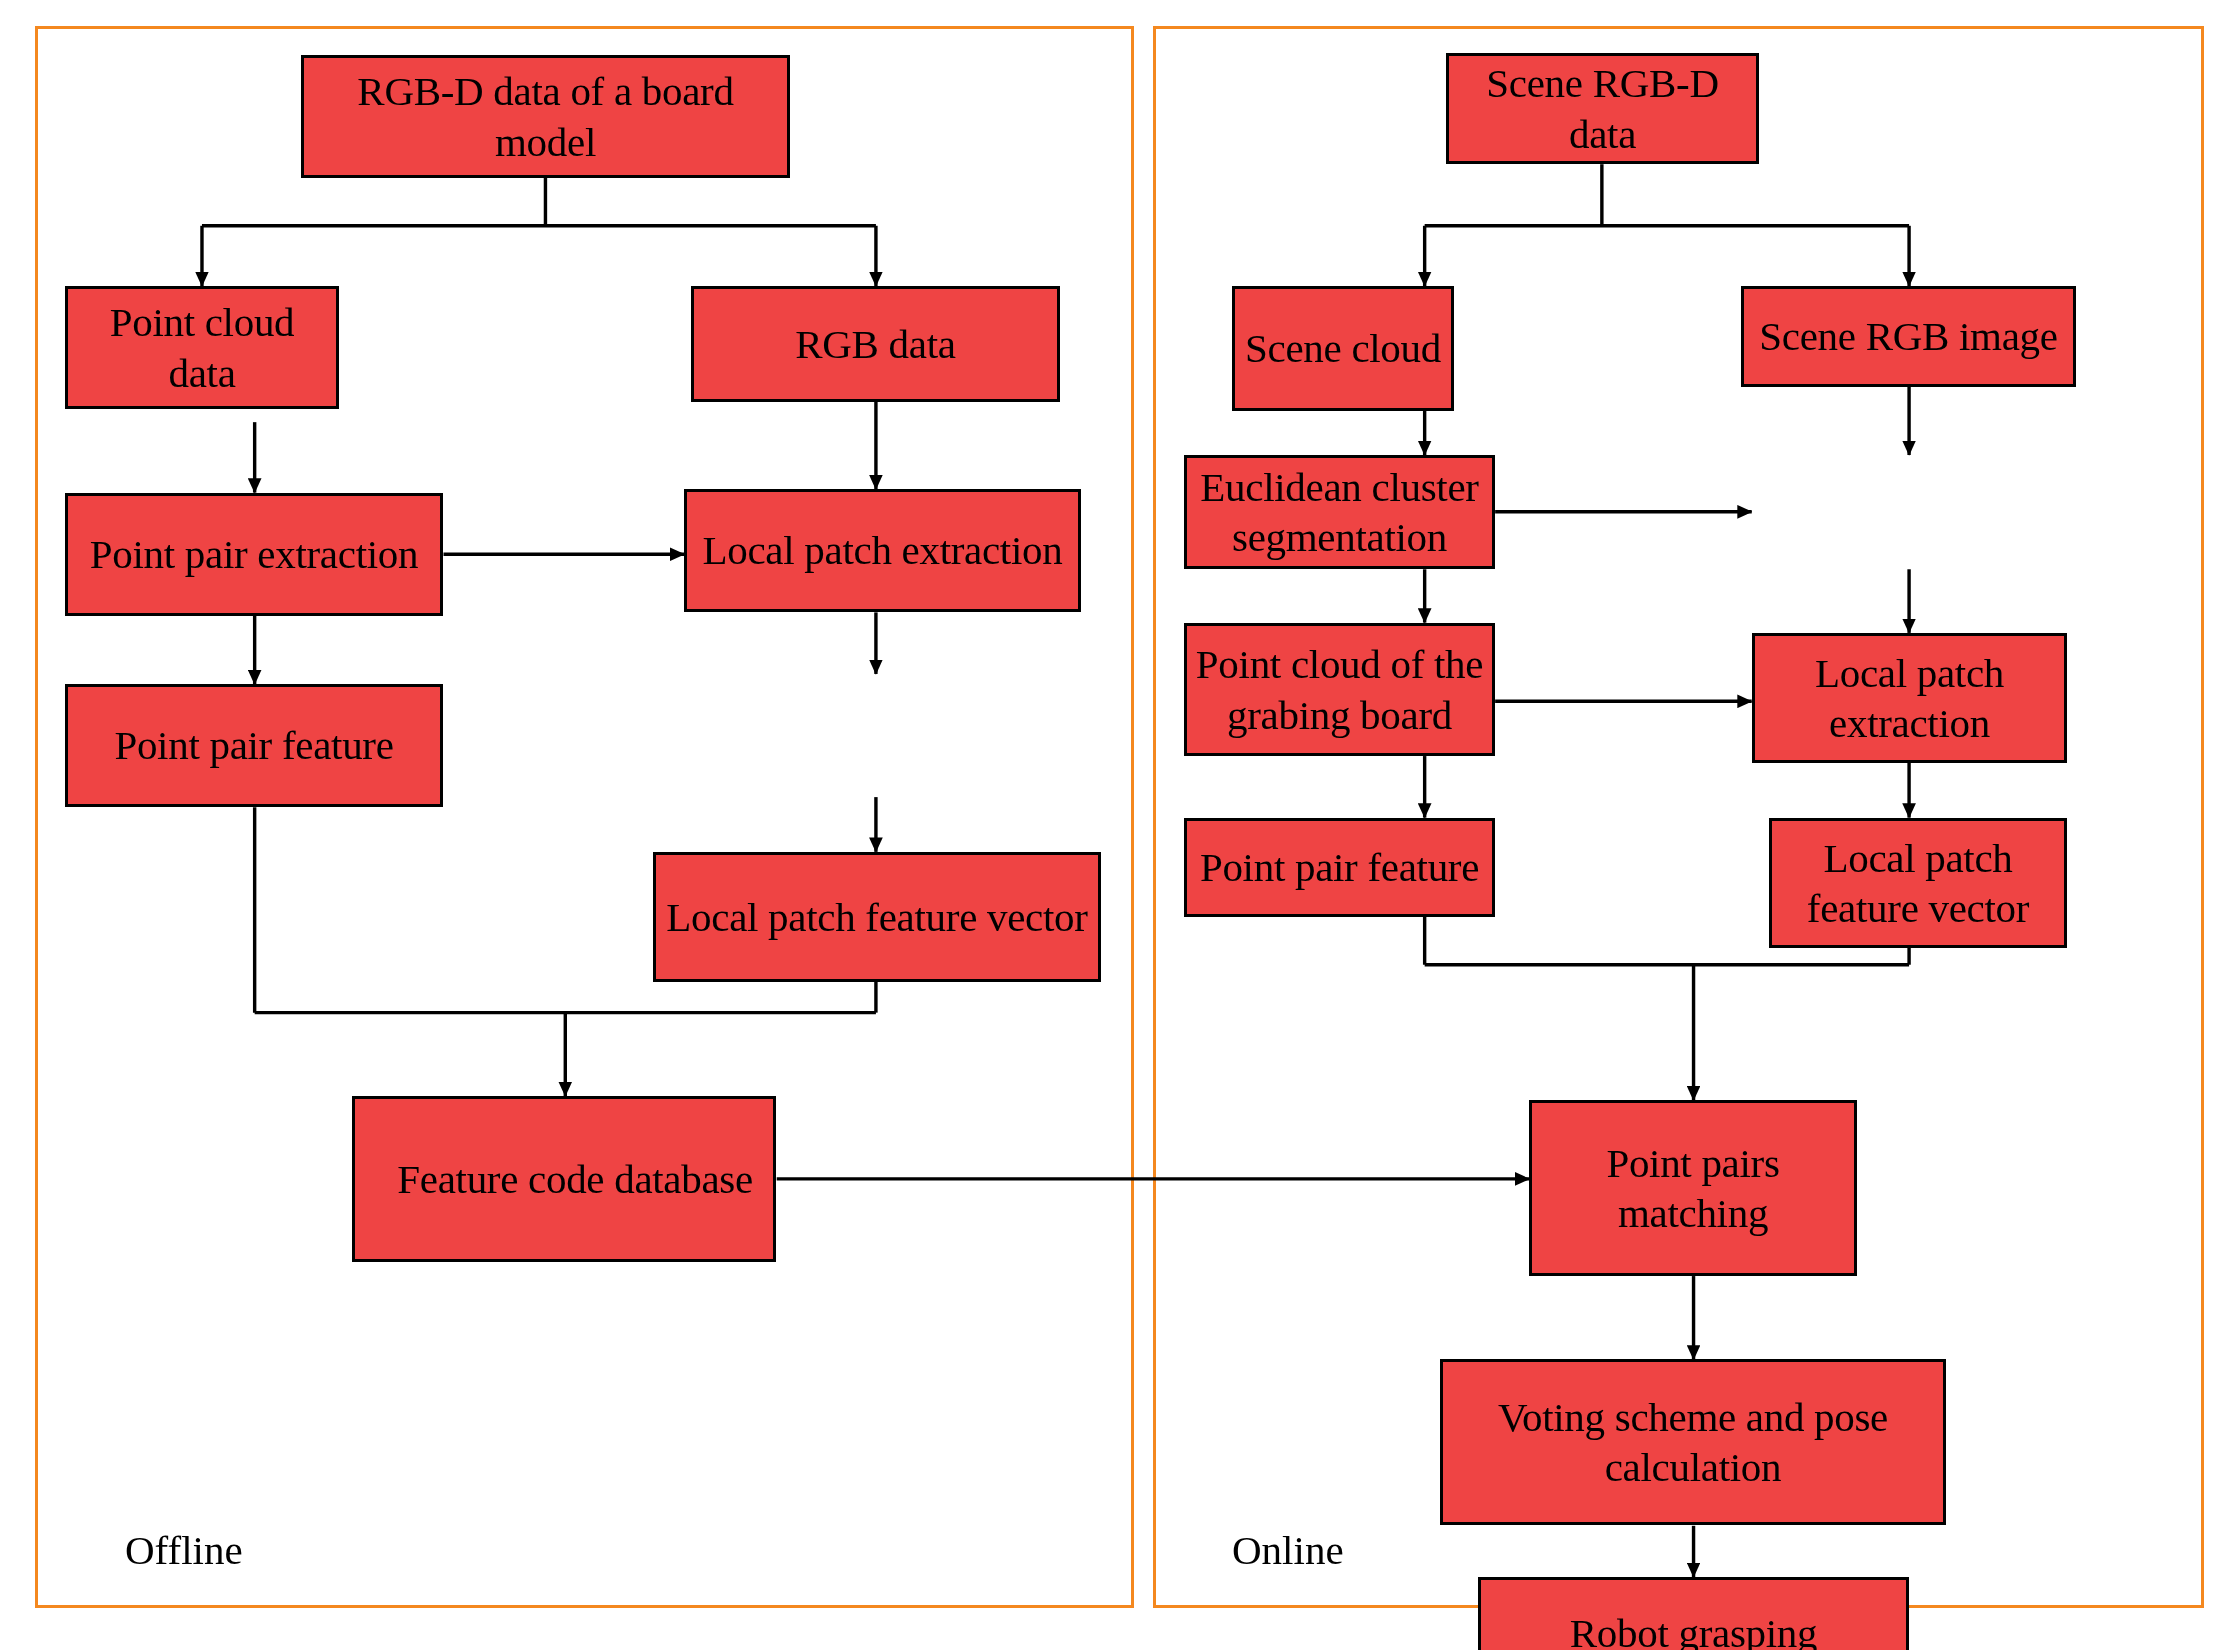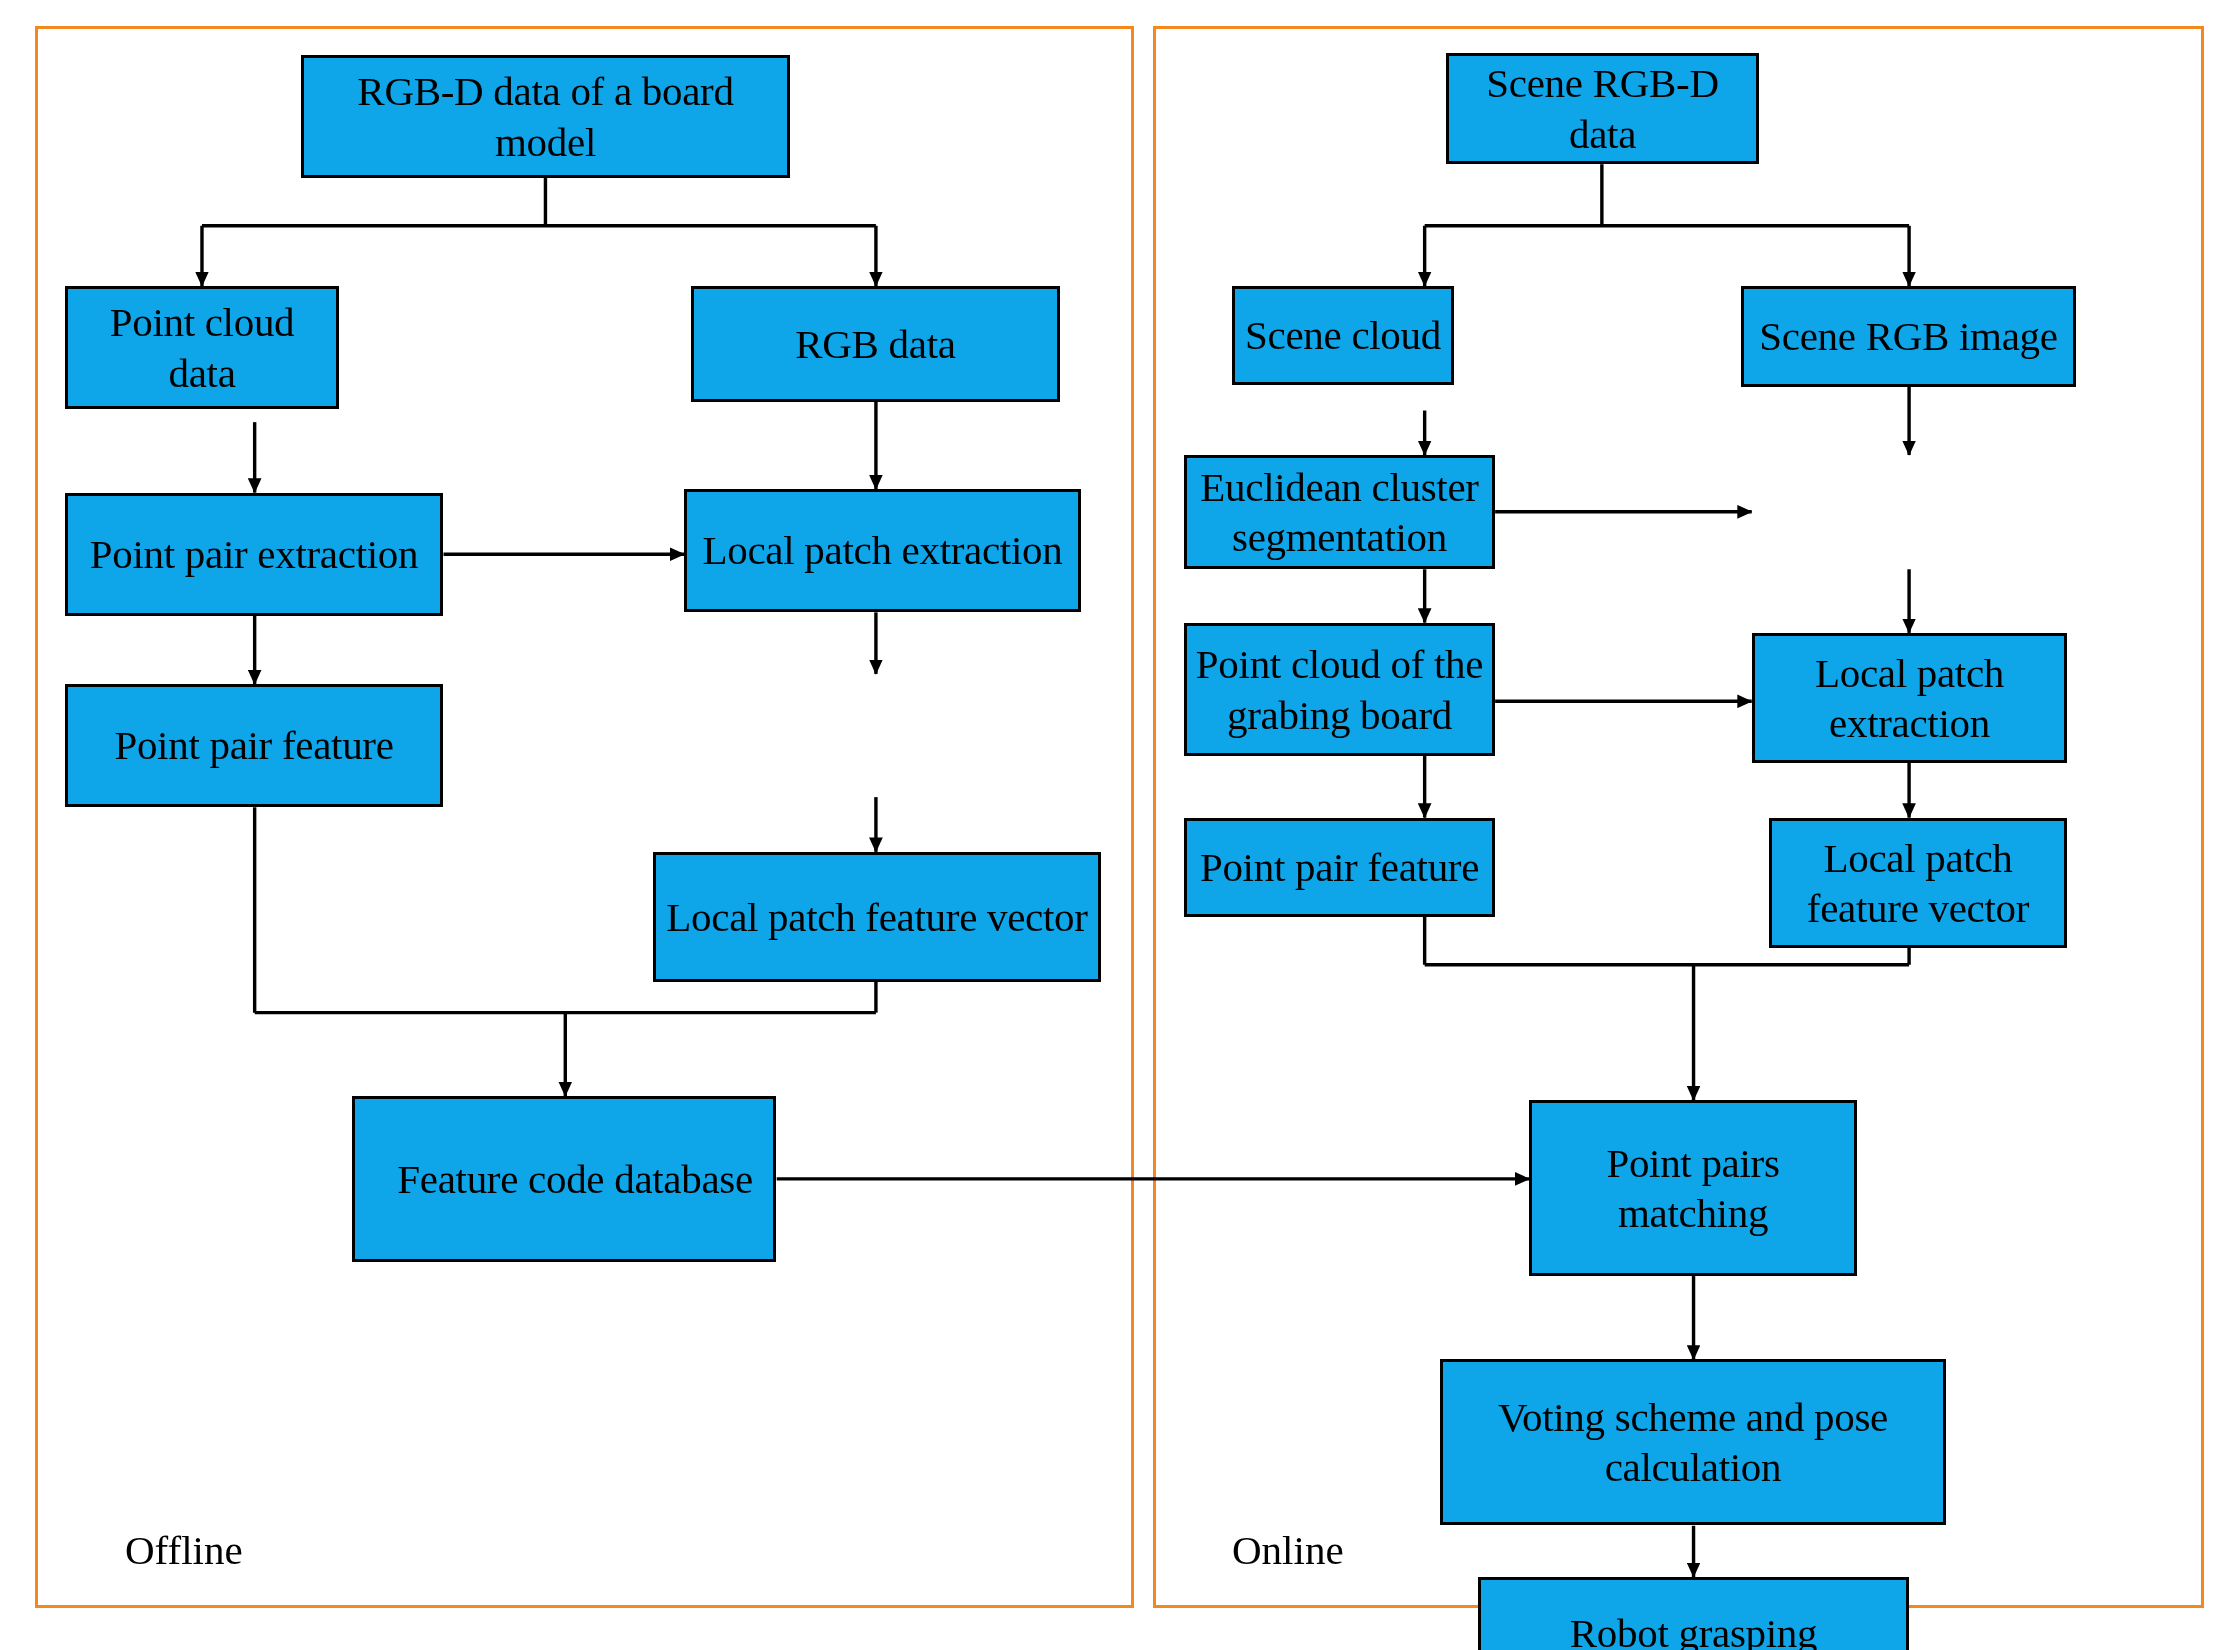--- a/index.html
+++ b/index.html
@@ -23,21 +23,21 @@
   }
   .panel {
     position: absolute;
     border: 3.4px solid #F4881F;
     box-sizing: border-box;
     background: transparent;
   }
   .node {
     position: absolute;
     box-sizing: border-box;
-    background: #0ea5e9;
+    background: #ef4444;
     border: 3.4px solid #000000;
     display: flex;
     align-items: center;
     justify-content: center;
     text-align: center;
     color: #000000;
     font-size: 41px;
     line-height: 1.22;
     font-family: "Liberation Serif", "DejaVu Serif", serif;
     padding: 0 6.8px;
@@ -159,21 +159,21 @@
   <div class="node" style="left:352px; top:1096px; width:424px; height:166px;padding-left:29px;">
     <span>Feature code database</span>
   </div>
 
   <div class="panel-label" style="left:125px; top:1526px;">Offline</div>
 
   <div class="node" style="left:1446px; top:53px; width:313px; height:111px;">
     <span>Scene RGB-D data</span>
   </div>
 
-  <div class="node" style="left:1232px; top:286px; width:222px; height:99px;">
+  <div class="node" style="left:1232px; top:286px; width:222px; height:125px;">
     <span>Scene cloud</span>
   </div>
 
   <div class="node" style="left:1741px; top:286px; width:335px; height:101px;">
     <span>Scene RGB image</span>
   </div>
 
   <div class="node" style="left:1184px; top:455px; width:311px; height:114px;">
     <span>Euclidean cluster segmentation</span>
   </div>

